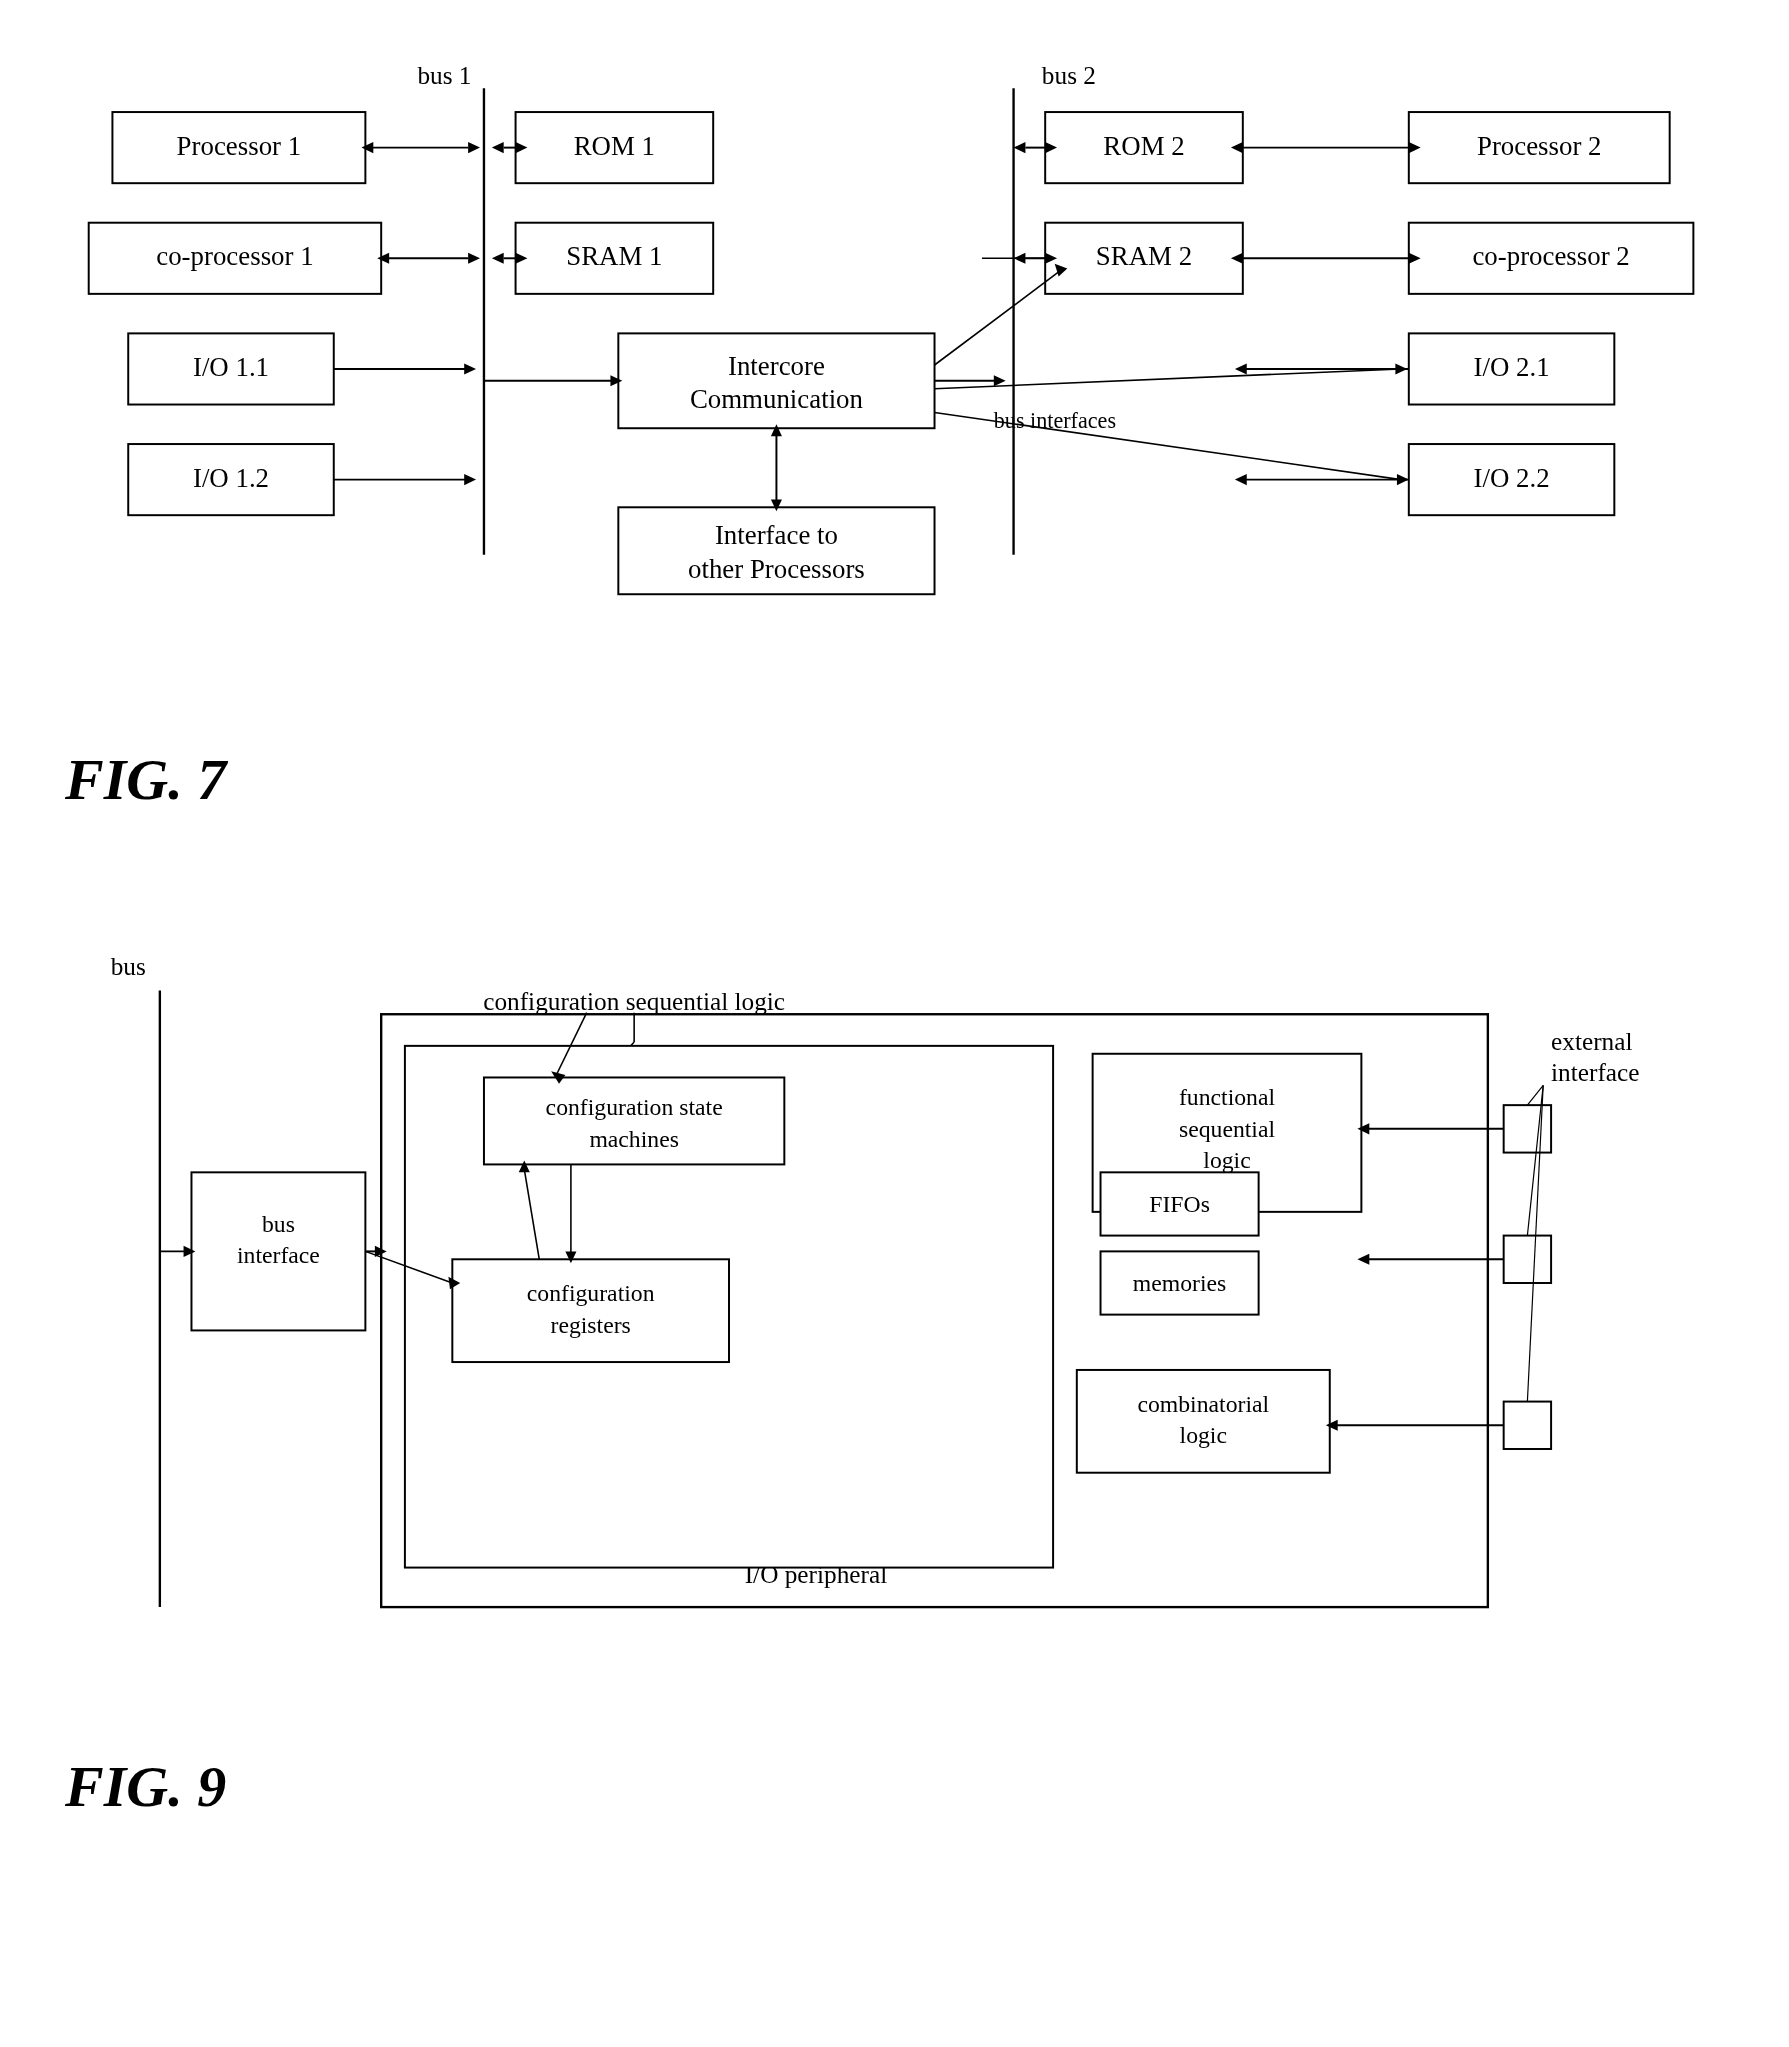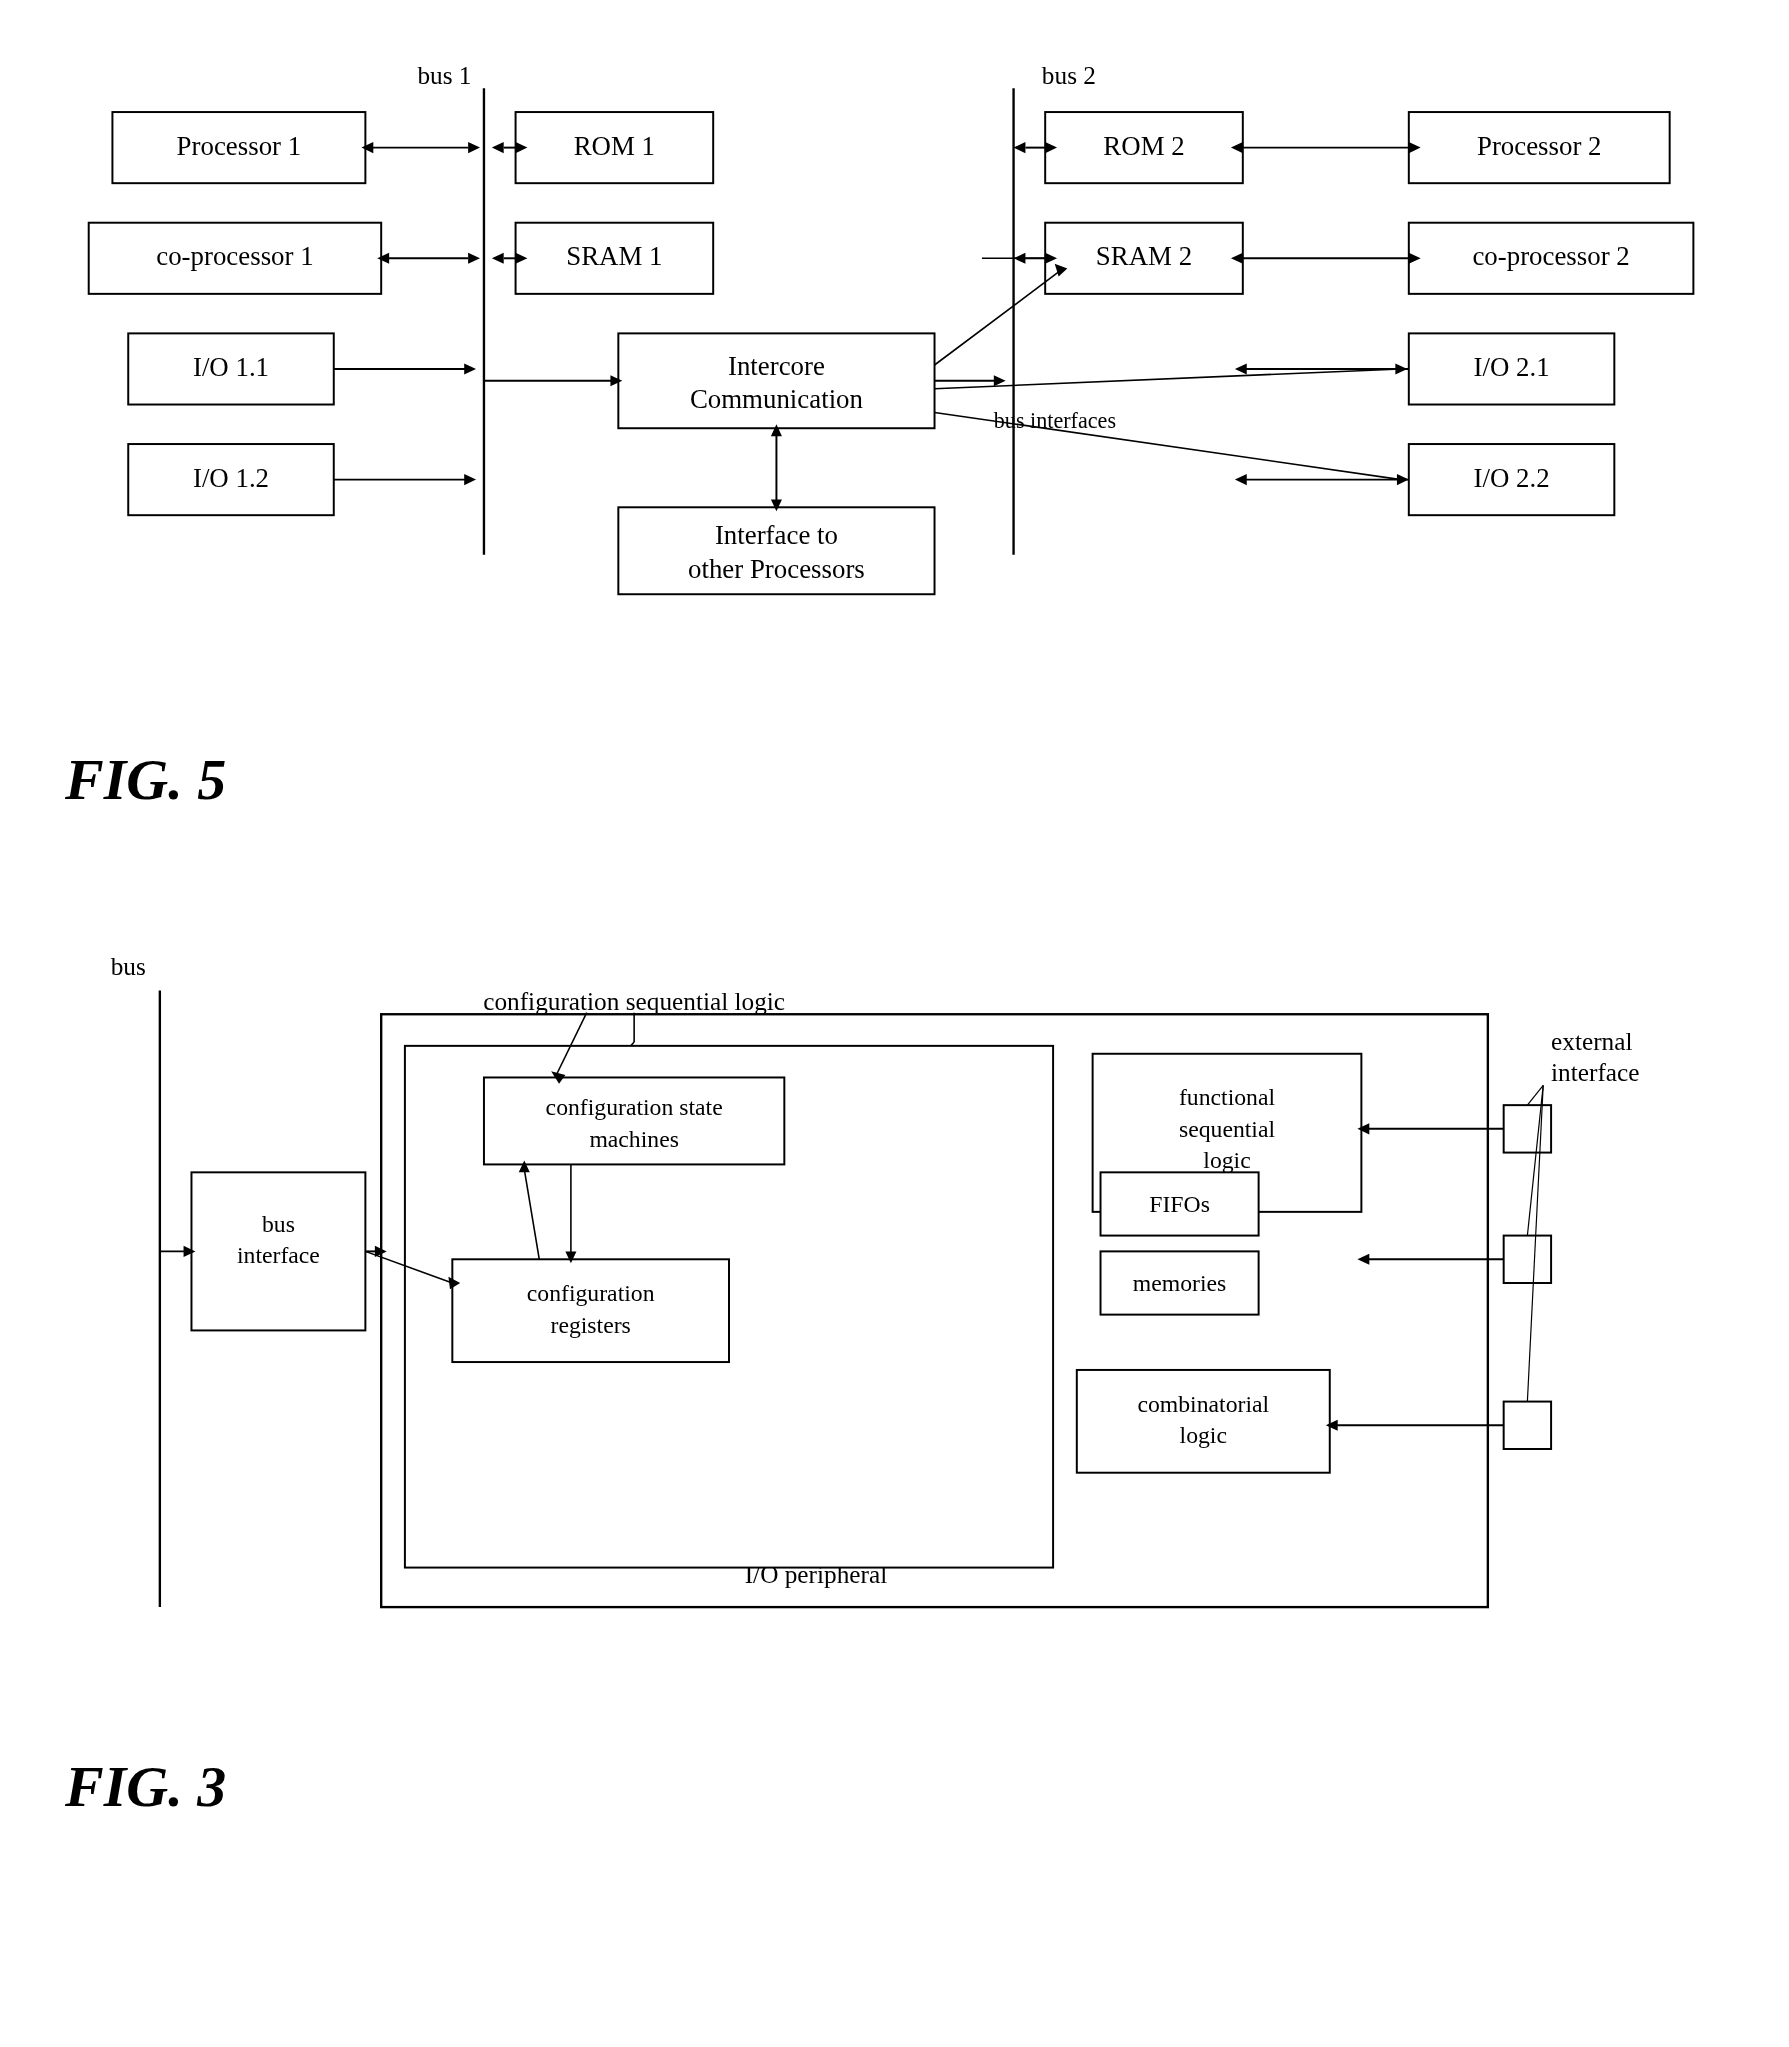--- a/index.html
+++ b/index.html
@@ -175,21 +175,21 @@
       <text x="900" y="607" font-size="34" text-anchor="middle">Interface to</text>
       <text x="900" y="649" font-size="34" text-anchor="middle">other Processors</text>
 
       <line x1="900" y1="460" x2="900" y2="560" stroke="black" stroke-width="2.5"></line>
       <polygon points="893,550 900,565 907,550" fill="black"></polygon>
       <polygon points="893,470 900,455 907,470" fill="black"></polygon>
 
     </svg>
   </div>
 
-  <div class="fig-label">FIG. 5</div>
+  <div class="fig-label">FIG. 7</div>
 
   <div class="fig2-area">
     <svg class="fig2-svg" viewBox="0 0 2100 980" xmlns="http://www.w3.org/2000/svg" font-family="Times New Roman, serif">
 
       <line x1="120" y1="120" x2="120" y2="900" stroke="black" stroke-width="3"></line>
       <text x="80" y="100" font-size="32" text-anchor="middle">bus</text>
 
       <rect x="160" y="350" width="220" height="200" fill="white" stroke="black" stroke-width="2.5"></rect>
       <text x="270" y="425" font-size="30" text-anchor="middle">bus</text>
       <text x="270" y="465" font-size="30" text-anchor="middle">interface</text>
@@ -264,16 +264,16 @@
       <line x1="1820" y1="670" x2="1600" y2="670" stroke="black" stroke-width="2.5"></line>
       <polygon points="1610,663 1595,670 1610,677" fill="black"></polygon>
 
       <line x1="1870" y1="240" x2="1850" y2="265" stroke="black" stroke-width="1.5"></line>
       <line x1="1870" y1="240" x2="1850" y2="430" stroke="black" stroke-width="1.5"></line>
       <line x1="1870" y1="240" x2="1850" y2="640" stroke="black" stroke-width="1.5"></line>
 
     </svg>
   </div>
 
-  <div class="fig-label">FIG. 3</div>
+  <div class="fig-label">FIG. 9</div>
 
 </div>
 
 
 </body></html>

